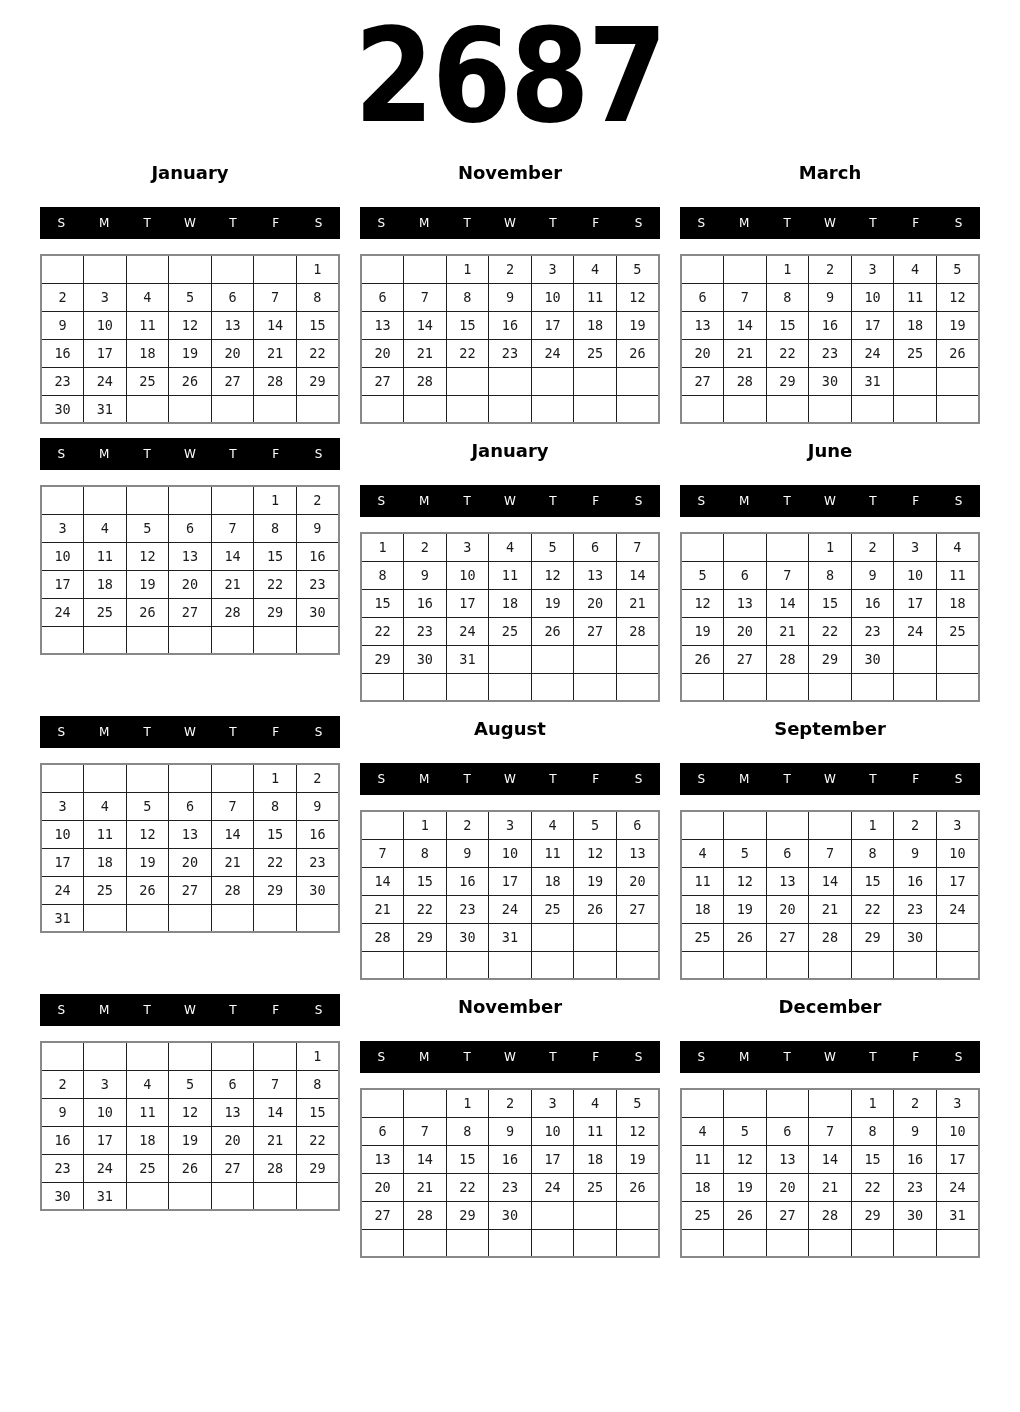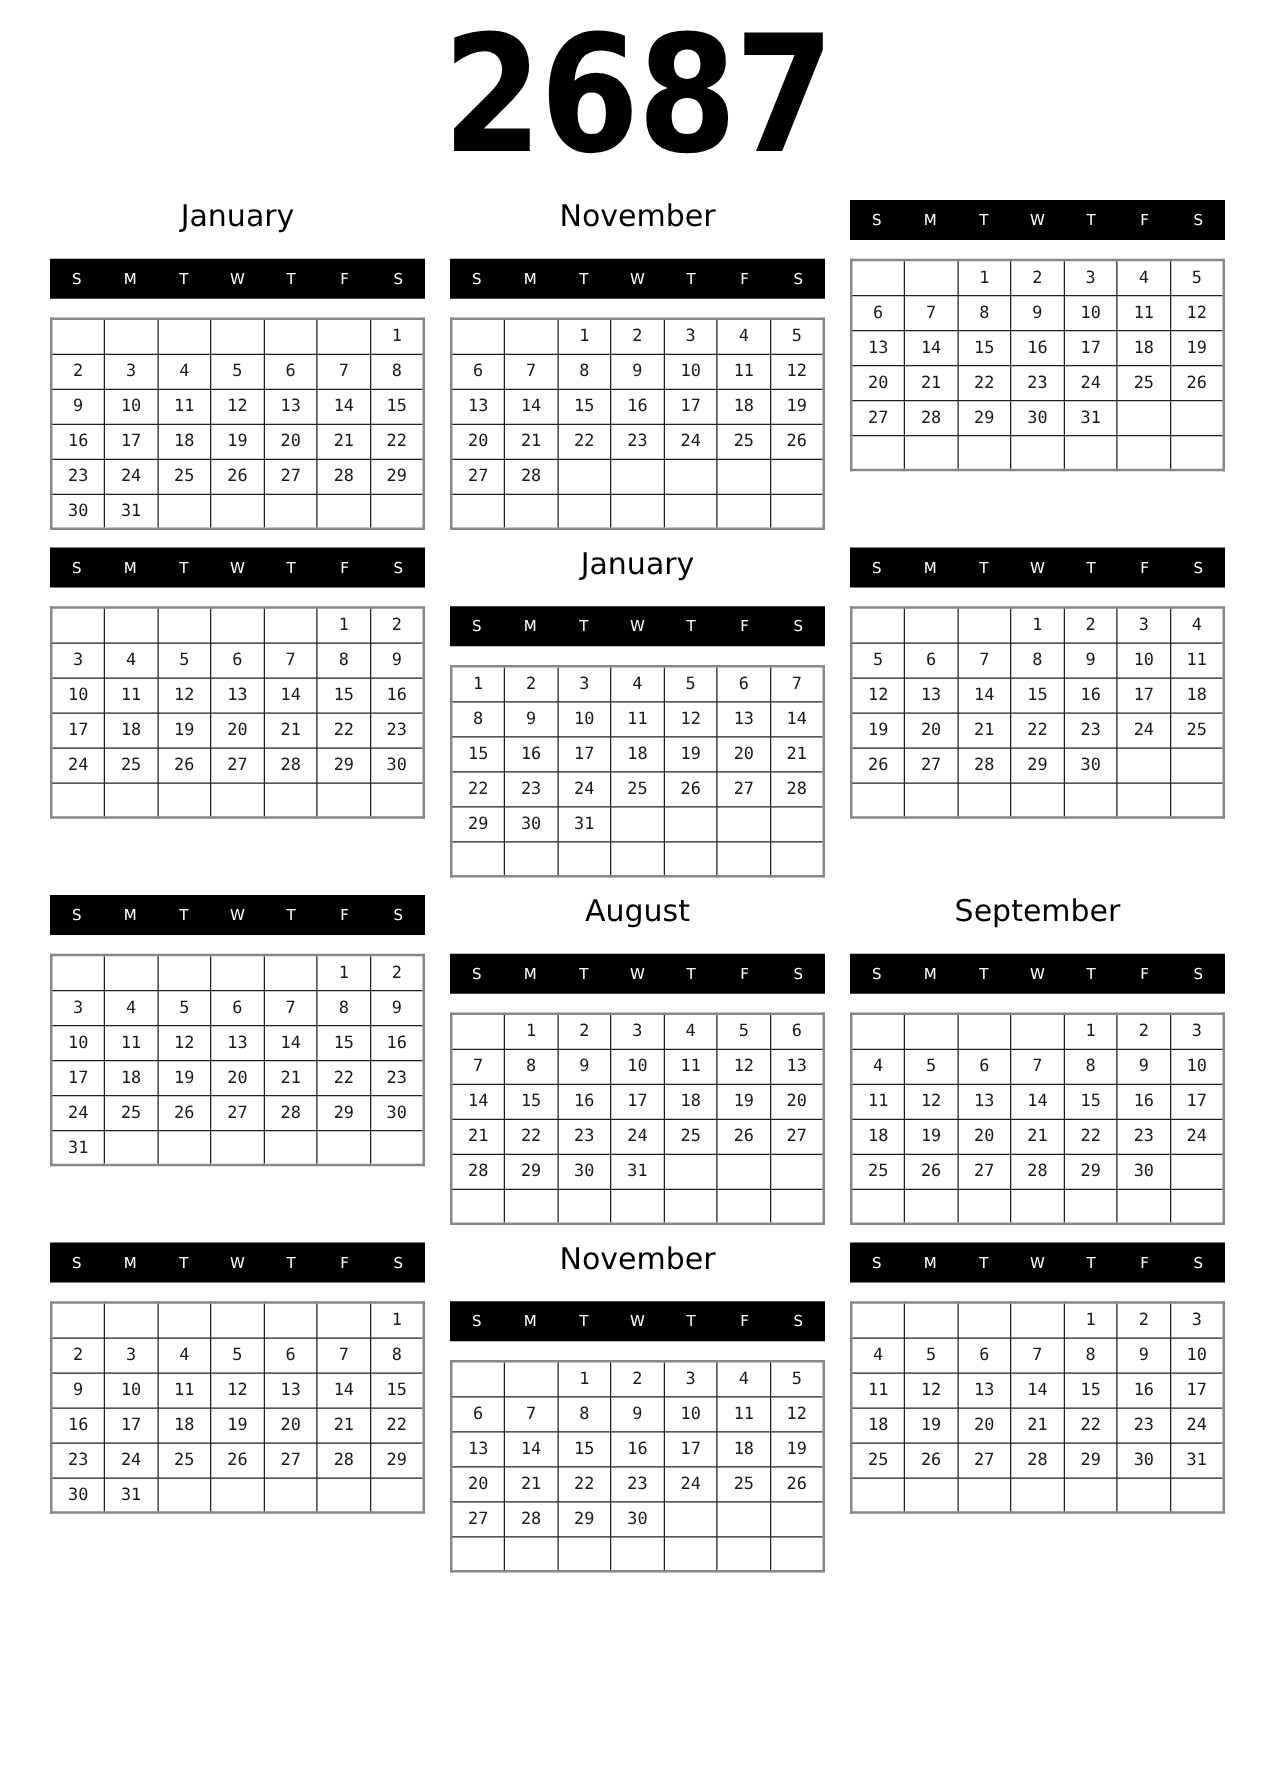--- a/index.html
+++ b/index.html
@@ -41,23 +41,23 @@
   .months-grid {
     margin: 9px 40px 0 40px;
     display: grid;
     grid-template-columns: repeat(3, 1fr);
     column-gap: 20px;
     row-gap: 14px;
   }
 
   .month { width: 100%; }
   .month-title {
-    font-size: 24px;
+    font-size: 18px;
     line-height: 26px;
-    font-weight: normal;
+    font-weight: bold;
     text-align: center;
     color: var(--title-text);
     margin-bottom: 21px;
   }
   .dow-bar {
     height: 32px;
     background: var(--header-bg);
     display: grid;
     grid-template-columns: repeat(7, 1fr);
     align-items: center;
@@ -230,20 +230,21 @@
               <td></td>
               <td></td>
               <td></td>
               <td></td>
             </tr>
           </tbody>
     </table>
   </section>
 
   <section class="month">
+    <h2 class="month-title">March</h2>
     <div class="dow-bar">
           <span>S</span>
           <span>M</span>
           <span>T</span>
           <span>W</span>
           <span>T</span>
           <span>F</span>
           <span>S</span>
         </div>
     <table class="date-grid">
@@ -441,20 +442,21 @@
               <td></td>
               <td></td>
               <td></td>
               <td></td>
             </tr>
           </tbody>
     </table>
   </section>
 
   <section class="month">
+    <h2 class="month-title">June</h2>
     <div class="dow-bar">
           <span>S</span>
           <span>M</span>
           <span>T</span>
           <span>W</span>
           <span>T</span>
           <span>F</span>
           <span>S</span>
         </div>
     <table class="date-grid">
@@ -864,20 +866,21 @@
               <td></td>
               <td></td>
               <td></td>
               <td></td>
             </tr>
           </tbody>
     </table>
   </section>
 
   <section class="month">
+    <h2 class="month-title">December</h2>
     <div class="dow-bar">
           <span>S</span>
           <span>M</span>
           <span>T</span>
           <span>W</span>
           <span>T</span>
           <span>F</span>
           <span>S</span>
         </div>
     <table class="date-grid">

